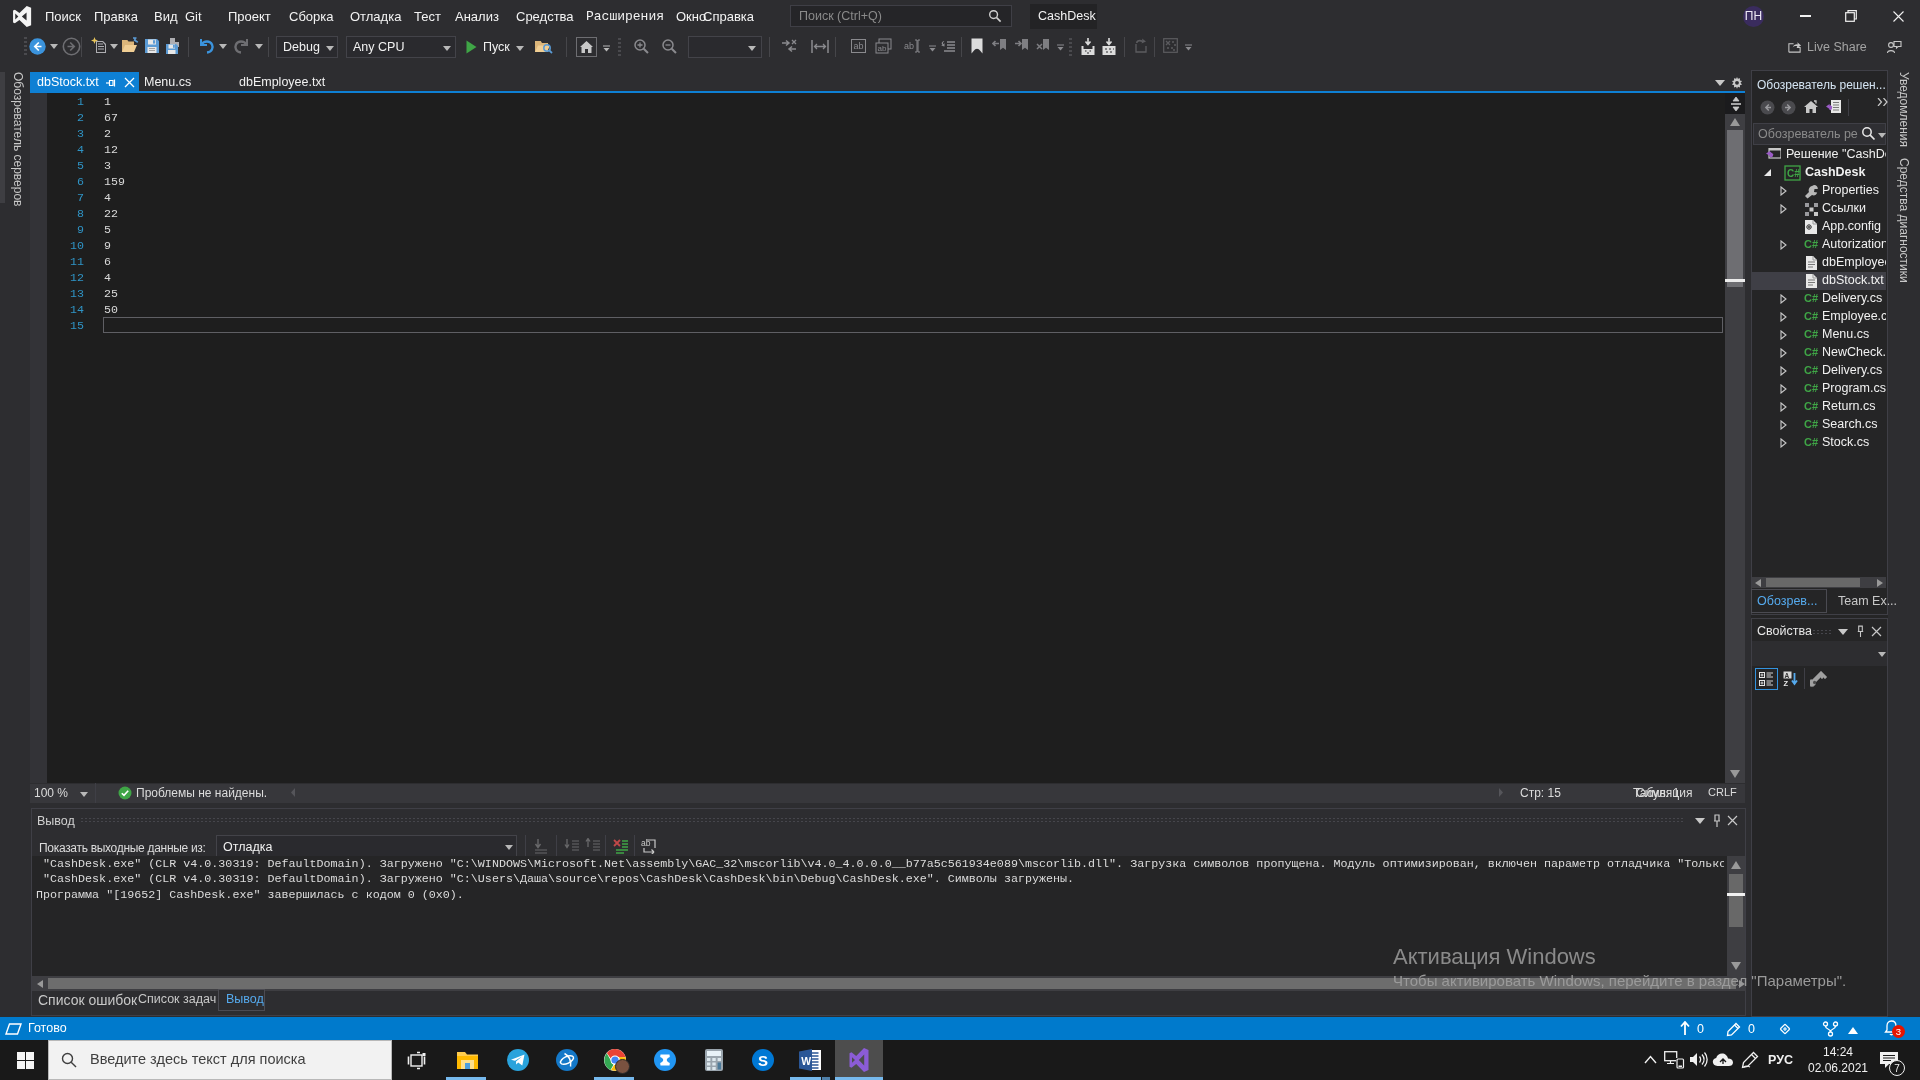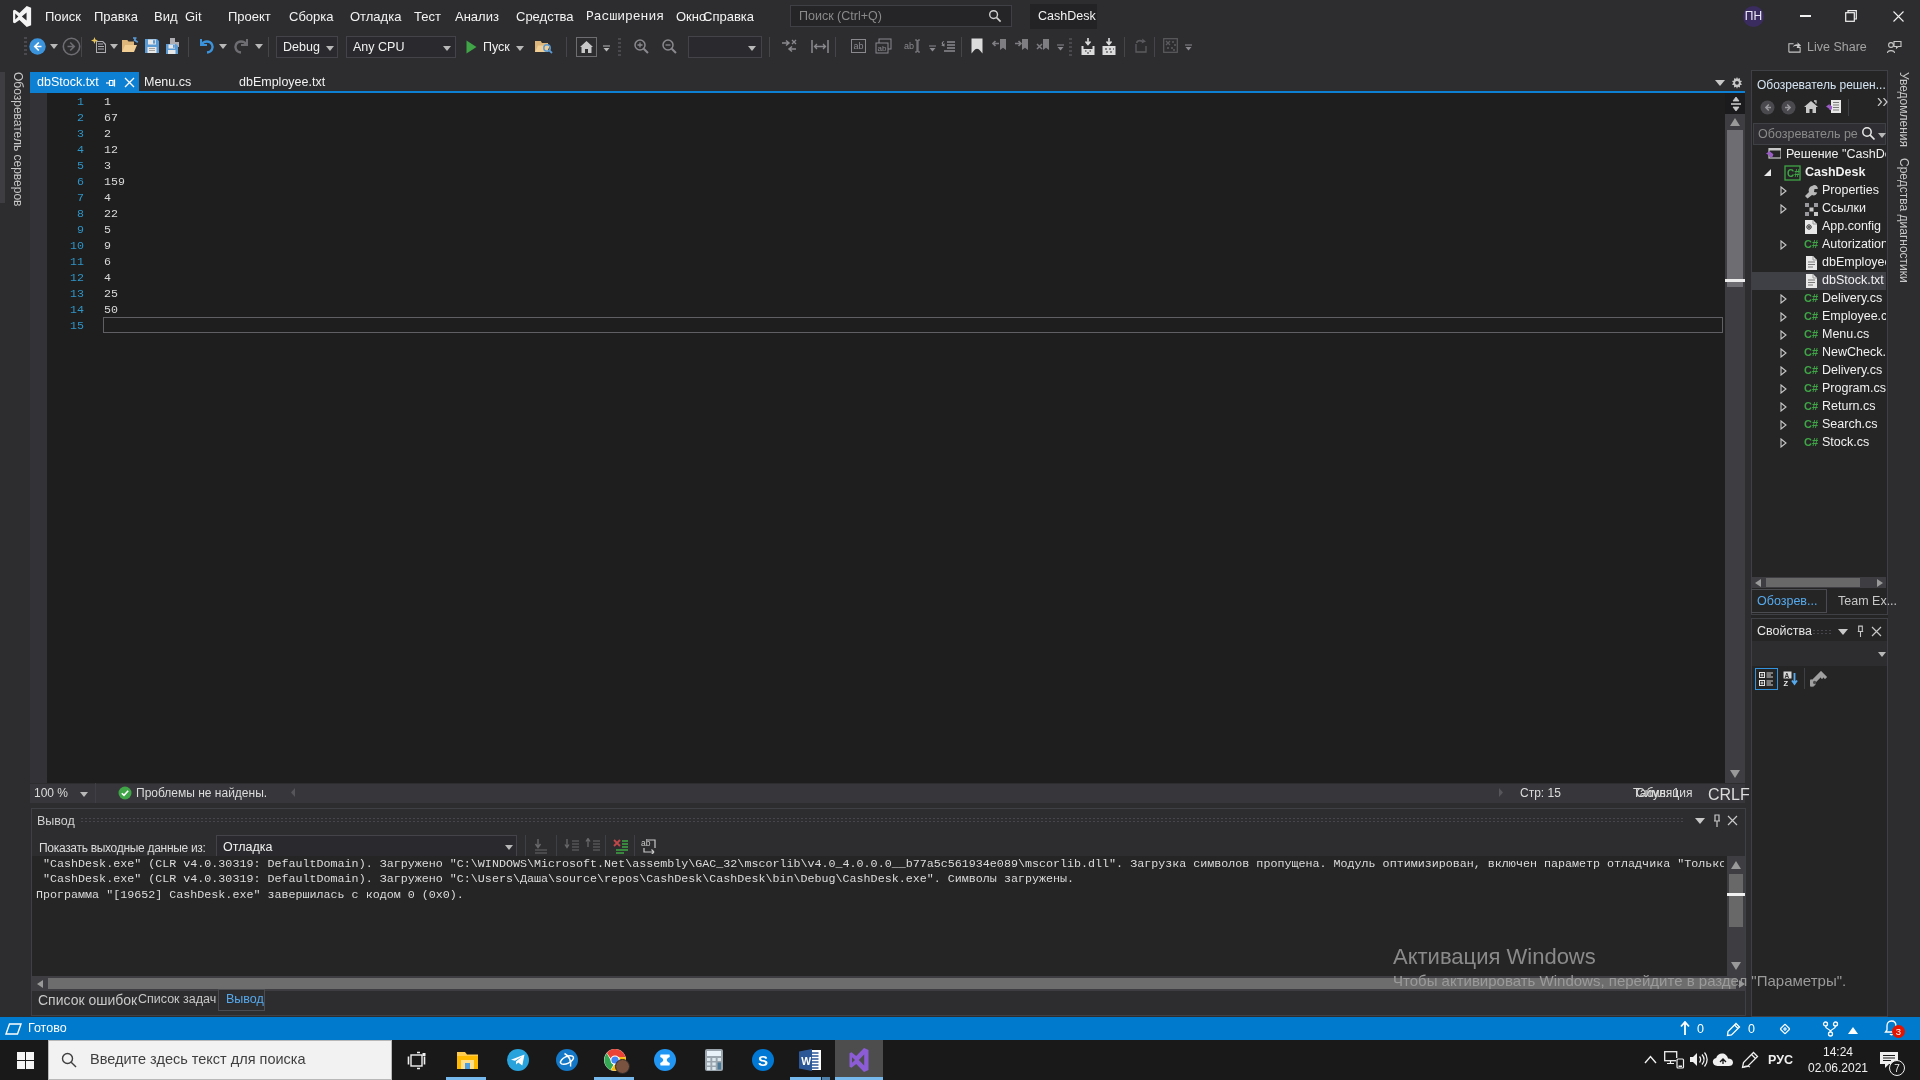--- a/index.html
+++ b/index.html
@@ -325,21 +325,21 @@
 <div class="abs" style="left:136px;top:786px;color:#DCDCDC;font-size:12px;">Проблемы не найдены.</div>
 <svg class="abs" style="left:290px;top:788px;" width="6" height="9" viewBox="0 0 6 9">
       <path d="M5 0 L1 4.5 L5 9" fill="#55555A"></path>
     </svg>
     <svg class="abs" style="left:1498px;top:788px;" width="6" height="9" viewBox="0 0 6 9">
       <path d="M1 0 L5 4.5 L1 9" fill="#55555A"></path>
     </svg>
 <div class="abs" style="left:1520px;top:786px;color:#DCDCDC;font-size:12px;">Стр: 15</div>
 <div class="abs" style="left:1636px;top:786px;color:#DCDCDC;font-size:12px;">Симв: 1</div>
 <div class="abs" style="left:1633px;top:786px;color:#DCDCDC;font-size:12px;">Табуляция</div>
-<div class="abs" style="left:1708px;top:786px;color:#DCDCDC;font-size:16px;">CRLF</div>
+<div class="abs" style="left:1708px;top:786px;color:#DCDCDC;font-size:11px;">CRLF</div>
 
 <div class="abs" id="output" style="left:0;top:803px;width:1747px;height:214px;background:#2D2D30;"></div>
 <div class="abs" style="left:31px;top:808px;width:1715px;height:208px;border:1px solid #3F3F46;"></div>
 <div class="abs" style="left:37px;top:814px;color:#D0D0D0;font-size:12.5px;">Вывод</div>
 <div class="abs" style="left:80px;top:817px;width:1604px;height:6px;background-image:radial-gradient(#46464C 1px, transparent 1.2px);background-size:4px 3px;"></div>
 <svg class="abs" style="left:1695px;top:817px;" width="10" height="8" viewBox="0 0 10 8">
       <path d="M0 1 L10 1 L5 7 Z" fill="#C8C8C8"></path>
     </svg>
 <svg class="abs" style="left:1712px;top:814px;" width="10" height="14" viewBox="0 0 10 14">
       <path d="M3 1 L7 1 L7 7 L3 7 Z M2 7 L8 7 M5 7 L5 13" stroke="#C8C8C8" stroke-width="1.2" fill="none"></path>

